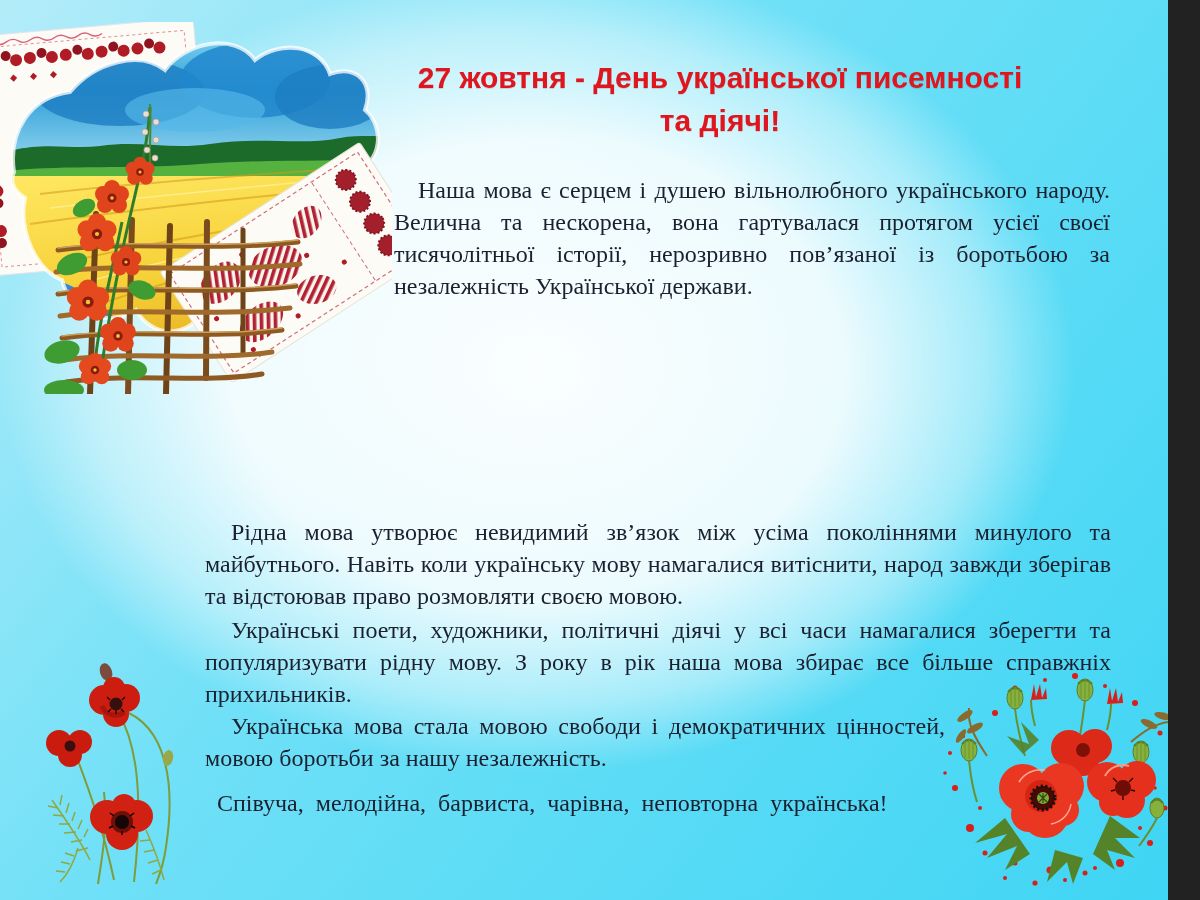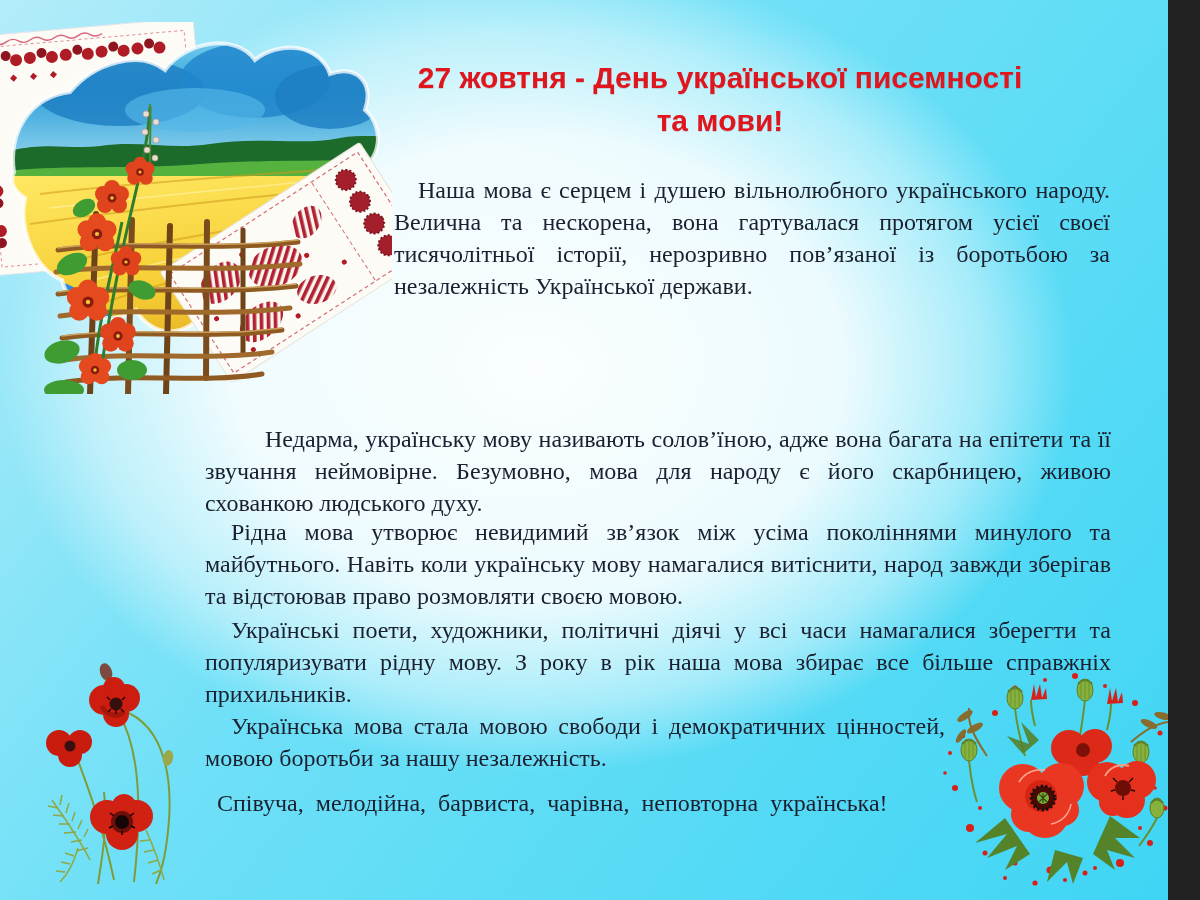--- a/index.html
+++ b/index.html
@@ -291,25 +291,24 @@
             </g>
             <circle r="4.5" fill="#8a1a0c"></circle>
             <circle r="1.8" fill="#f2c23a"></circle>
           </g>
       </g>
     </g>
   </svg>
 
   <div class="title">
     <div>27 жовтня - День української писемності</div>
-    <div>та мови!</div>
+    <div>та діячі!</div>
   </div>
 
   <p class="para p1">Наша мова є серцем і душею вільнолюбного українського народу. Велична та нескорена, вона гартувалася протягом усієї своєї тисячолітньої історії, нерозривно пов’язаної із боротьбою за незалежність Української держави.</p>
-  <p class="para p3">Недарма, українську мову називають солов’їною, адже вона багата на епітети та її звучання неймовірне. Безумовно, мова для народу є його скарбницею, живою схованкою людського духу.</p>
   <p class="para p4">Рідна мова утворює невидимий зв’язок між усіма поколіннями минулого та майбутнього. Навіть коли українську мову намагалися витіснити, народ завжди зберігав та відстоював право розмовляти своєю мовою.</p>
   <p class="para p5">Українські поети, художники, політичні діячі у всі часи намагалися зберегти та популяризувати рідну мову. З року в рік наша мова збирає все більше справжніх прихильників.</p>
   <p class="para p7">Співуча, мелодійна, барвиста, чарівна, неповторна українська!</p>
   <p class="para p6">Українська мова стала мовою свободи і демократичних цінностей, мовою боротьби за нашу незалежність.</p>
 
   <svg class="poppies-left" viewBox="0 0 195 245" aria-hidden="true">
     <g fill="none" stroke="#7f9b3a" stroke-width="2">
       <path d="M100,70 C118,100 126,150 116,240"></path>
       <path d="M56,108 C72,150 86,190 96,238"></path>
       <path d="M104,68 C148,84 158,140 148,205 C146,220 142,232 138,242"></path>

